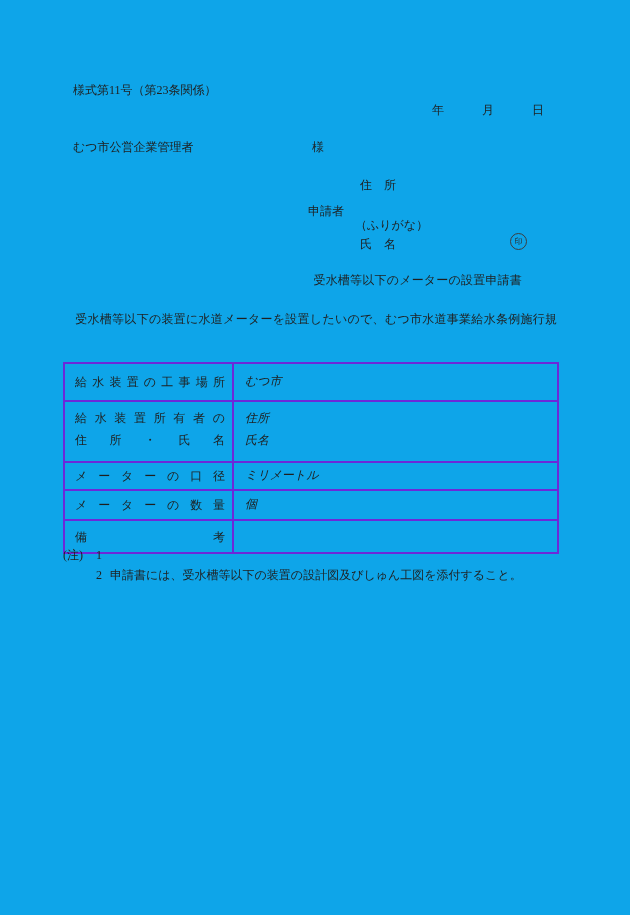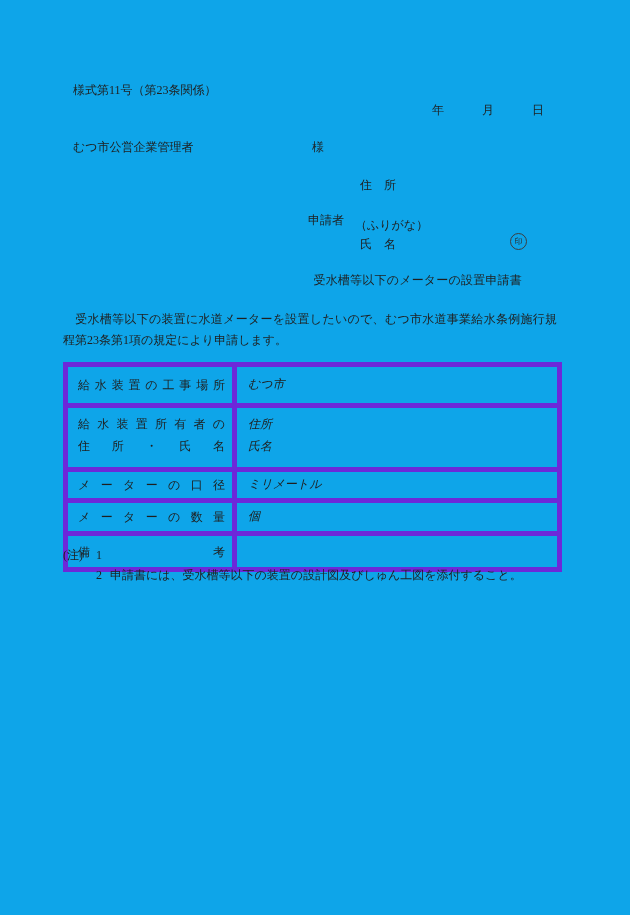--- a/index.html
+++ b/index.html
@@ -23,21 +23,21 @@
   .form-number { left: 73px; top: 83px; }
   .date-line {
     left: 432px; top: 103px; width: 112px;
     display: flex; justify-content: space-between;
   }
   .recipient-name { left: 73px; top: 140px; }
   .recipient-honorific { left: 312px; top: 140px; }
 
   
   .address-label { left: 360px; top: 178px; }
-  .applicant-label { left: 308px; top: 213px; }
+  .applicant-label { left: 308px; top: 204px; }
   .furigana-label { left: 355px; top: 218px; }
   .name-label { left: 360px; top: 237px; }
   .seal {
     left: 510px; top: 233px;
     width: 15px; height: 15px;
     border: 1px solid #3d3d3d; border-radius: 50%;
     font-size: 8px; line-height: 15px; text-align: center;
     color: #2a2a2a;
   }
 
@@ -47,21 +47,21 @@
   .body-para .line { line-height: 21px; }
   .jlast { text-align: justify; text-align-last: justify; }
 
   
   .app-table {
     position: absolute; left: 63px; top: 362px;
     width: 494px; border-collapse: collapse; table-layout: fixed;
     font-size: 12px; color: #1f1f1f;
   }
   .app-table td {
-    border: 5px solid #6d28d9;
+    border: 2px solid #6d28d9;
     vertical-align: middle;
     padding: 0;
     overflow: hidden;
   }
   .app-table .hcell { padding: 0 7px 0 10px; }
   .app-table .vcell { padding: 0 6px 0 11px; font-style: italic; }
   .app-table .hline { text-align: justify; text-align-last: justify; line-height: 22px; }
   .r1 td { height: 36px; }
   .r2 td { height: 54px; vertical-align: top; }
   .r2 .hcell, .r2 .vcell { padding-top: 5px; }
@@ -99,21 +99,20 @@
   <div class="abs address-label">住　所</div>
   <div class="abs applicant-label">申請者</div>
   <div class="abs furigana-label">（ふりがな）</div>
   <div class="abs name-label">氏　名</div>
   <div class="abs seal">印</div>
 
   <div class="abs doc-title">受水槽等以下のメーターの設置申請書</div>
 
   <div class="abs body-para">
     <div class="line jlast">　受水槽等以下の装置に水道メーターを設置したいので、むつ市水道事業給水条例施行規</div>
-    <div class="line">程第23条第1項の規定により申請します。</div>
   </div>
 
   <table class="app-table">
     <colgroup>
         <col style="width:169px">
         <col style="width:325px">
       </colgroup>
     <tbody>
         <tr class="r1">
       <td class="hcell">

